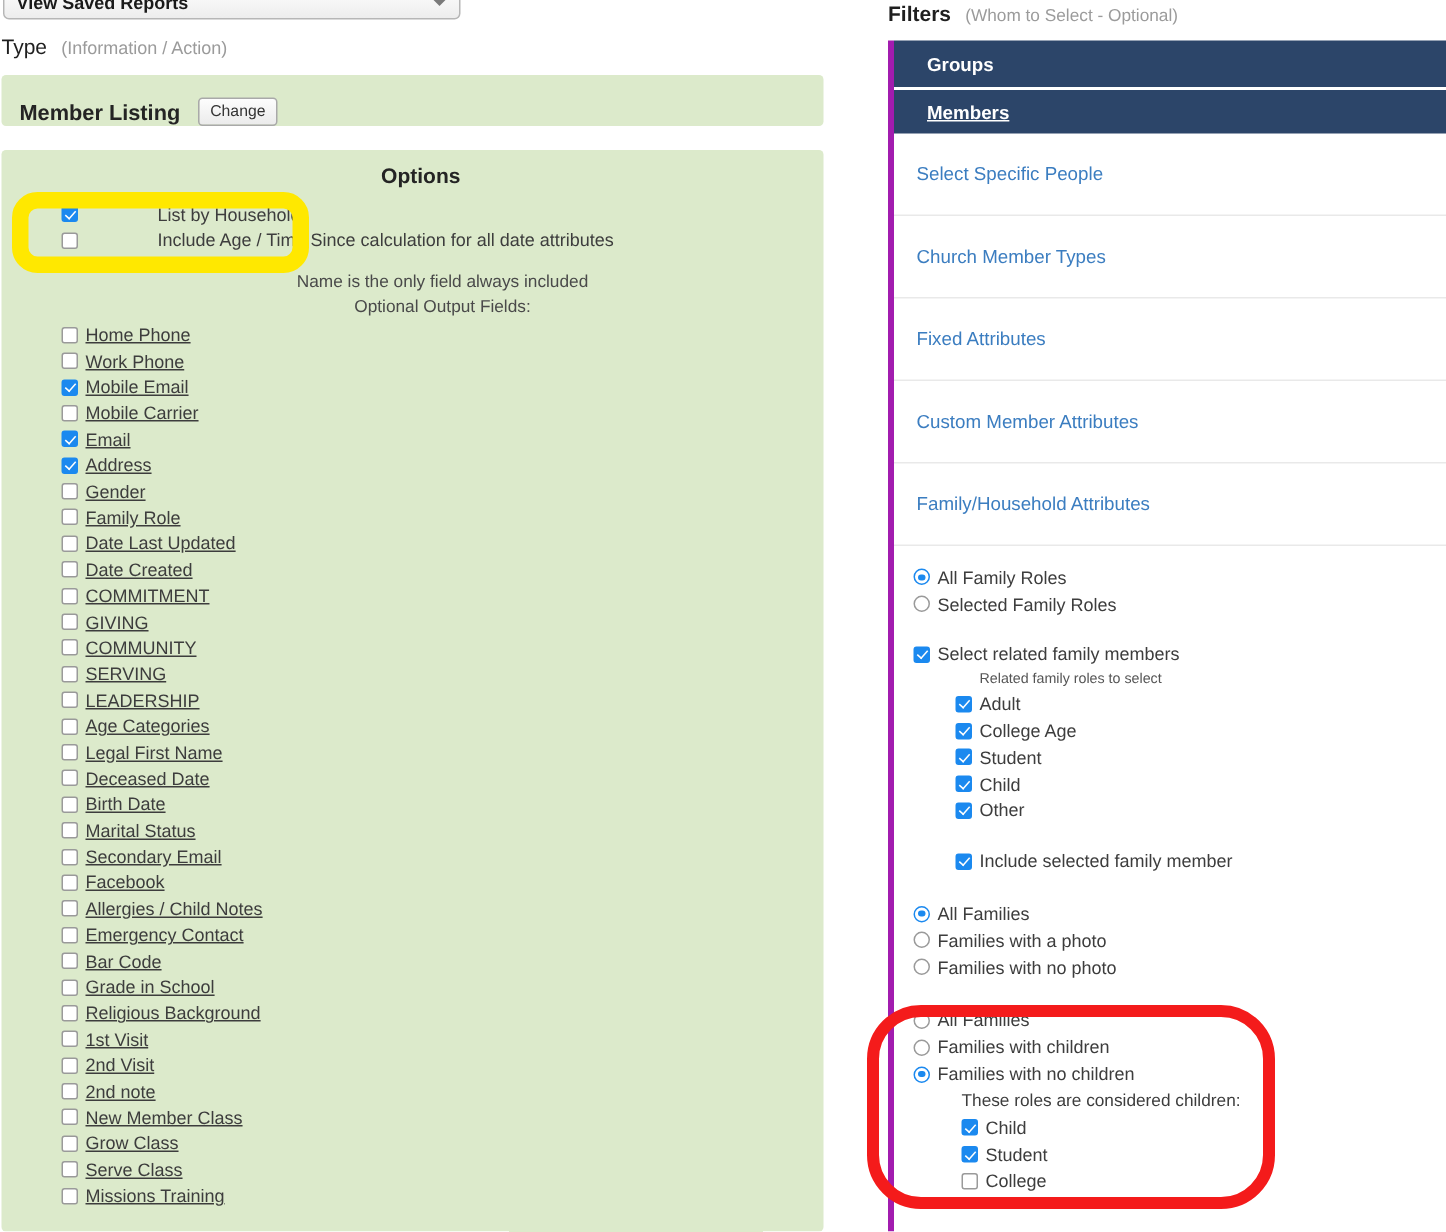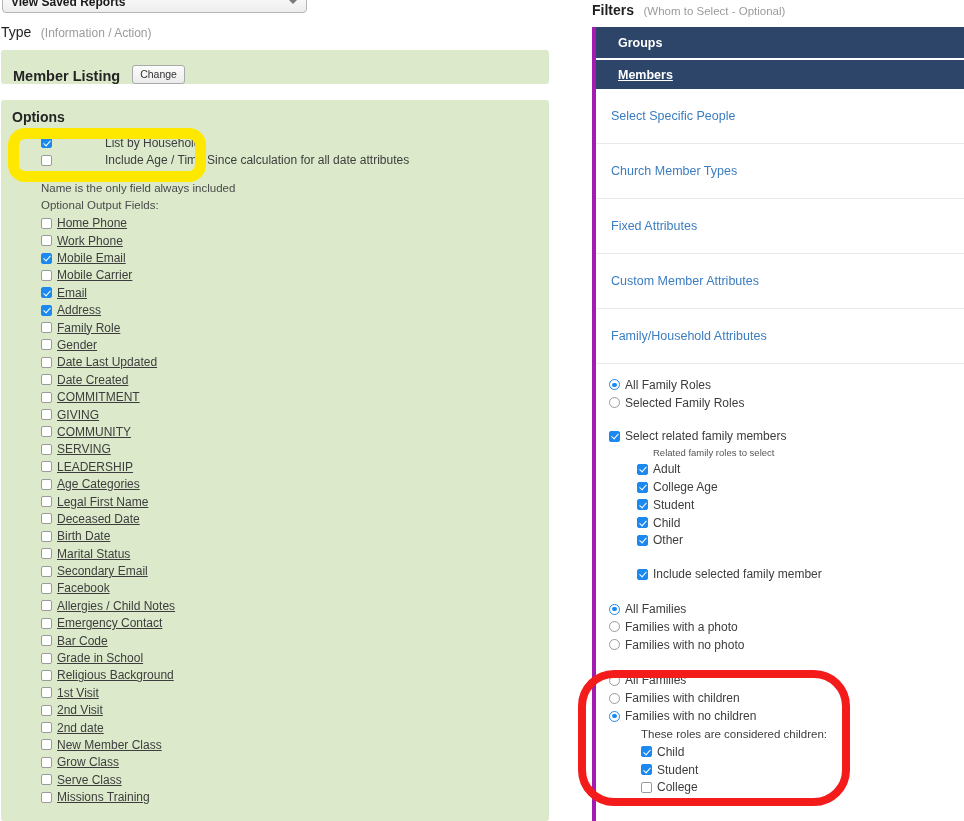--- a/index.html
+++ b/index.html
@@ -55,20 +55,21 @@
     border: 1px solid #a9a9a9; border-radius: 3px;
     padding: 2px 7px 3px 7px;
     line-height: 12px;
     cursor: pointer;
   }
 
   .options-panel {
     position: absolute; left: 1px; top: 100px;
     width: 548px; height: 721px;
     padding: 9px 0 0 11px;
+    text-align: center;
   }
   .options-title { font-size: 14px; font-weight: bold; color: #242424; margin-bottom: 9px; }
 
   .opt-row {
     display: flex; align-items: center;
     height: 17.4px;
     font-size: 12px; color: #3d3d3d;
     white-space: nowrap;
   }
   .opt-row.indent-1 { padding-left: 29px; text-decoration: underline; }
@@ -256,28 +257,28 @@
           <div class="opt-row indent-1">
             <span class="cb checked"></span>
             <span>Email</span>
           </div>
           <div class="opt-row indent-1">
             <span class="cb checked"></span>
             <span>Address</span>
           </div>
           <div class="opt-row indent-1">
             <span class="cb"></span>
+            <span>Gender</span>
+          </div>
+          <div class="opt-row indent-1">
+            <span class="cb"></span>
             <span>Family Role</span>
           </div>
           <div class="opt-row indent-1">
             <span class="cb"></span>
-            <span>Gender</span>
-          </div>
-          <div class="opt-row indent-1">
-            <span class="cb"></span>
             <span>Date Last Updated</span>
           </div>
           <div class="opt-row indent-1">
             <span class="cb"></span>
             <span>Date Created</span>
           </div>
           <div class="opt-row indent-1">
             <span class="cb"></span>
             <span>COMMITMENT</span>
           </div>
@@ -348,21 +349,21 @@
           <div class="opt-row indent-1">
             <span class="cb"></span>
             <span>1st Visit</span>
           </div>
           <div class="opt-row indent-1">
             <span class="cb"></span>
             <span>2nd Visit</span>
           </div>
           <div class="opt-row indent-1">
             <span class="cb"></span>
-            <span>2nd date</span>
+            <span>2nd note</span>
           </div>
           <div class="opt-row indent-1">
             <span class="cb"></span>
             <span>New Member Class</span>
           </div>
           <div class="opt-row indent-1">
             <span class="cb"></span>
             <span>Grow Class</span>
           </div>
           <div class="opt-row indent-1">

